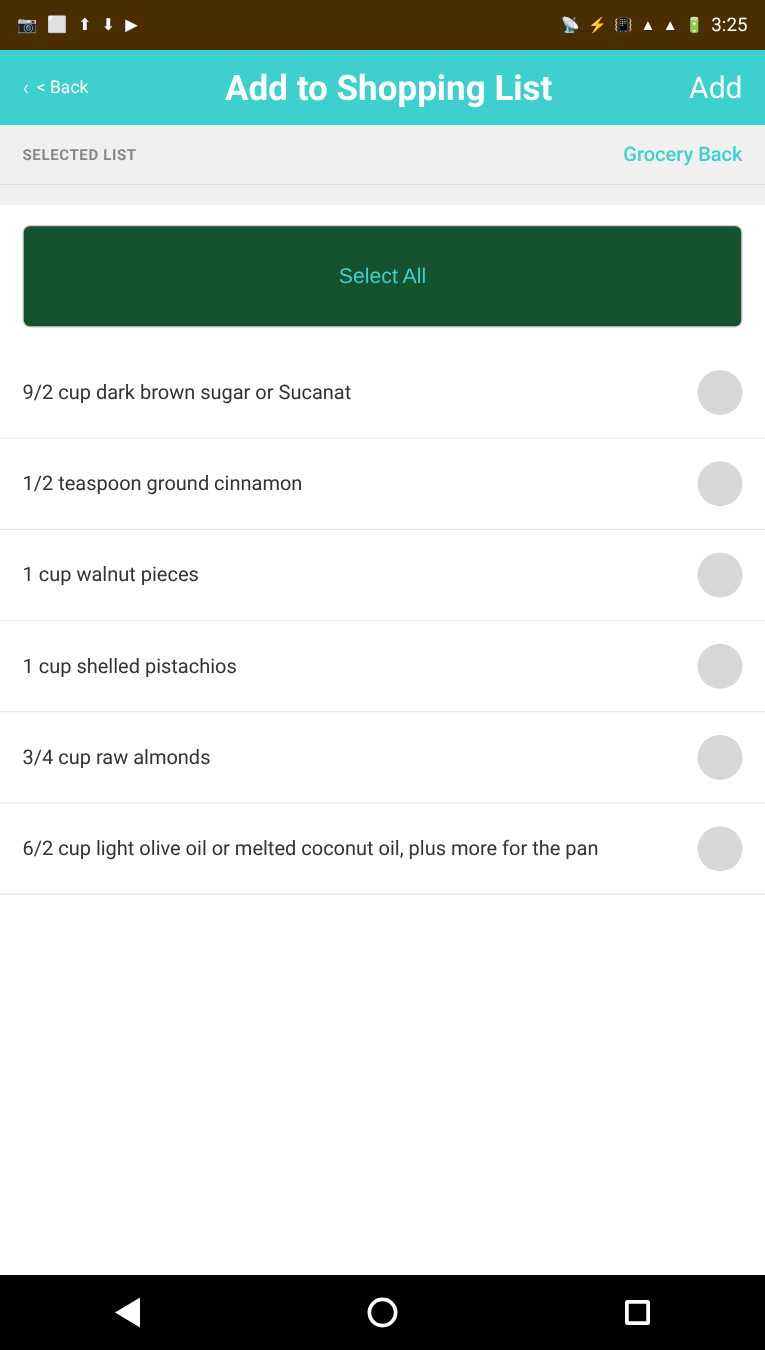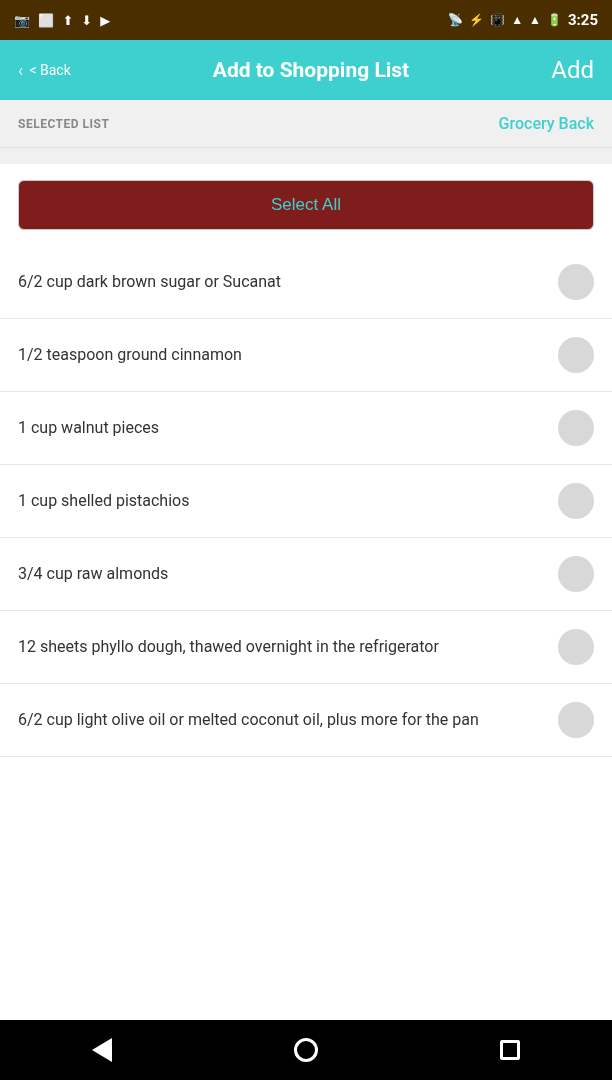--- a/index.html
+++ b/index.html
@@ -56,21 +56,21 @@
       color: white;
       font-size: 18px;
       font-weight: 400;
       display: flex;
       align-items: center;
       gap: 4px;
       cursor: pointer;
     }
     .nav-title {
       color: white;
-      font-size: 21px;
+      font-size: 28px;
       font-weight: bold;
       text-align: center;
     }
     .nav-add {
       color: white;
       font-size: 24px;
       font-weight: 400;
       cursor: pointer;
     }
 
@@ -113,23 +113,23 @@
     }
 
     
     .select-all-container {
       padding: 16px 18px;
       background: #fff;
     }
     .select-all-btn {
       width: 100%;
       border: 1.5px solid #ccc;
-      background: #7f1d1d;
+      background: #14532d;
       border-radius: 6px;
-      padding: 14px;
+      padding: 30px;
       font-size: 17px;
       color: #3ecfcf;
       font-weight: 500;
       cursor: pointer;
       text-align: center;
     }
 
     
     .ingredients-list {
       flex: 1;
@@ -212,21 +212,21 @@
     <span class="status-icon">⬇</span>
     <span class="status-icon">▶</span>
   </div>
   <div class="status-bar-right">
     <span style="font-size:12px;">📡</span>
     <span style="font-size:12px;">⚡</span>
     <span style="font-size:12px;">📳</span>
     <span style="font-size:12px;">▲</span>
     <span style="font-size:12px;">▲</span>
     <span style="font-size:12px;">🔋</span>
-    <span style="font-size:15px;font-weight:bold;color:white;">3:25</span>
+    <span style="font-size:15px;font-weight:normal;color:white;">3:25</span>
   </div>
 </div>
 
 <div class="nav-bar">
   <div class="nav-back">
     <span style="font-weight:300;">‹</span>
     <span style="font-size:14px;margin-left:2px;">&lt; Back</span>
   </div>
   <div class="nav-title">Add to Shopping List</div>
   <div class="nav-add">Add</div>
@@ -241,21 +241,21 @@
 
   <div class="spacer"></div>
 
   <div class="select-all-container">
     <button class="select-all-btn">Select All</button>
   </div>
 
   <div class="ingredients-list">
 
     <div class="ingredient-item">
-      <span class="ingredient-text">6/2 cup dark brown sugar or Sucanat</span>
+      <span class="ingredient-text">9/2 cup dark brown sugar or Sucanat</span>
       <div class="toggle-circle"></div>
     </div>
 
     <div class="ingredient-item">
       <span class="ingredient-text">1/2 teaspoon ground cinnamon</span>
       <div class="toggle-circle"></div>
     </div>
 
     <div class="ingredient-item">
       <span class="ingredient-text">1 cup walnut pieces</span>
@@ -265,24 +265,20 @@
     <div class="ingredient-item">
       <span class="ingredient-text">1 cup shelled pistachios</span>
       <div class="toggle-circle"></div>
     </div>
 
     <div class="ingredient-item">
       <span class="ingredient-text">3/4 cup raw almonds</span>
       <div class="toggle-circle"></div>
     </div>
 
-    <div class="ingredient-item">
-      <span class="ingredient-text">12 sheets phyllo dough, thawed overnight in the refrigerator</span>
-      <div class="toggle-circle"></div>
-    </div>
 
     <div class="ingredient-item">
       <span class="ingredient-text">6/2 cup light olive oil or melted coconut oil, plus more for the pan</span>
       <div class="toggle-circle"></div>
     </div>
 
   </div>
 </div>
 
 <div class="bottom-nav">

